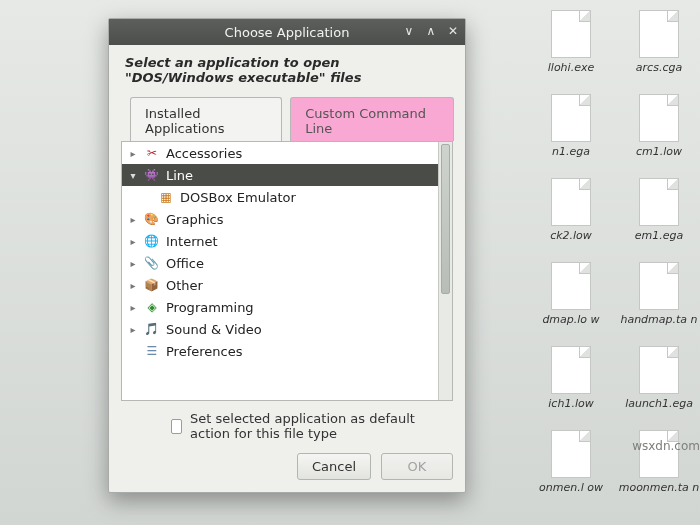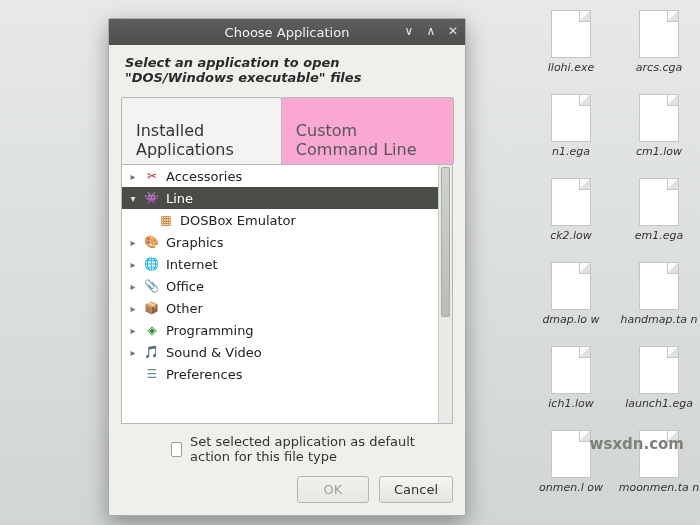--- a/index.html
+++ b/index.html
@@ -71,28 +71,29 @@
   .titlebar .wbtns { position:absolute; right:4px; top:4px; display:flex; gap:6px; }
   .titlebar .wbtn { width:16px; height:16px; color:#e6e6e4; font-size:12px; display:flex; align-items:center; justify-content:center; }
   .prompt {
     padding: 10px 16px 6px;
     font-size: 13px; font-weight: bold; color:#2a2a2a;font-style:italic;
   }
   .tabs {
     display:flex; gap:0; padding: 6px 12px 0;
   }
   .tab {
-    padding: 23px 14px 5px;
+    padding: 8px 14px 5px;
     border: 1px solid #b5b8b5;
     background: #e4e6e2;
-    font-size: 16px; color:#333;
+    font-size: 13px; color:#333;
     margin-right:-1px;
     border-bottom: none;
     border-radius: 3px 3px 0 0;
     position: relative;
+    margin-left: 9px;
   }
   .tab.active { background:#f3f4f1; z-index:2; }
   .tab.inactive { background:#f9a8d4; color:#555; }
   .treewrap {
     margin: 0 12px;
     border: 1px solid #b5b8b5;
     background: #fff;
     height: 260px;
     overflow: hidden;
     position: relative;
@@ -144,22 +145,22 @@
   }
   .btn {
     min-width:72px; padding:5px 14px;
     border:1px solid #b2b5b0; border-radius:3px;
     background: linear-gradient(#f5f6f3,#e2e4df);
     font-size:13px; color:#333; text-align:center;
   }
   .btn.disabled { color:#a0a3a0; background: linear-gradient(#f1f2ef,#e7e8e4); }
 
   .watermark {
-    position:absolute; right:16px; bottom:72px;
-    font-size:15px; color:#7d7f7b;font-weight:bold;
+    position:absolute; right:0; bottom:72px;
+    font-size:12px; color:#7d7f7b;
   }
 </style>
 </head>
 <body>
 
 <div class="sidebar-cut">
   <div>ents</div>
   <div>mes</div>
   <div class="sel">o18</div>
   <div>n</div>
@@ -327,18 +328,18 @@
       <div class="sb-thumb"></div>
     </div>
   </div>
 
   <div class="checkrow">
     <span class="checkbox"></span>
     <span>Set selected application as default action for this file type</span>
   </div>
 
   <div class="btnrow">
+    <div class="btn">Cancel</div>
     <div class="btn disabled">OK</div>
-    <div class="btn">Cancel</div>
   </div>
 </div>
 
 <div class="watermark">wsxdn.com</div>
 
 </body></html>

